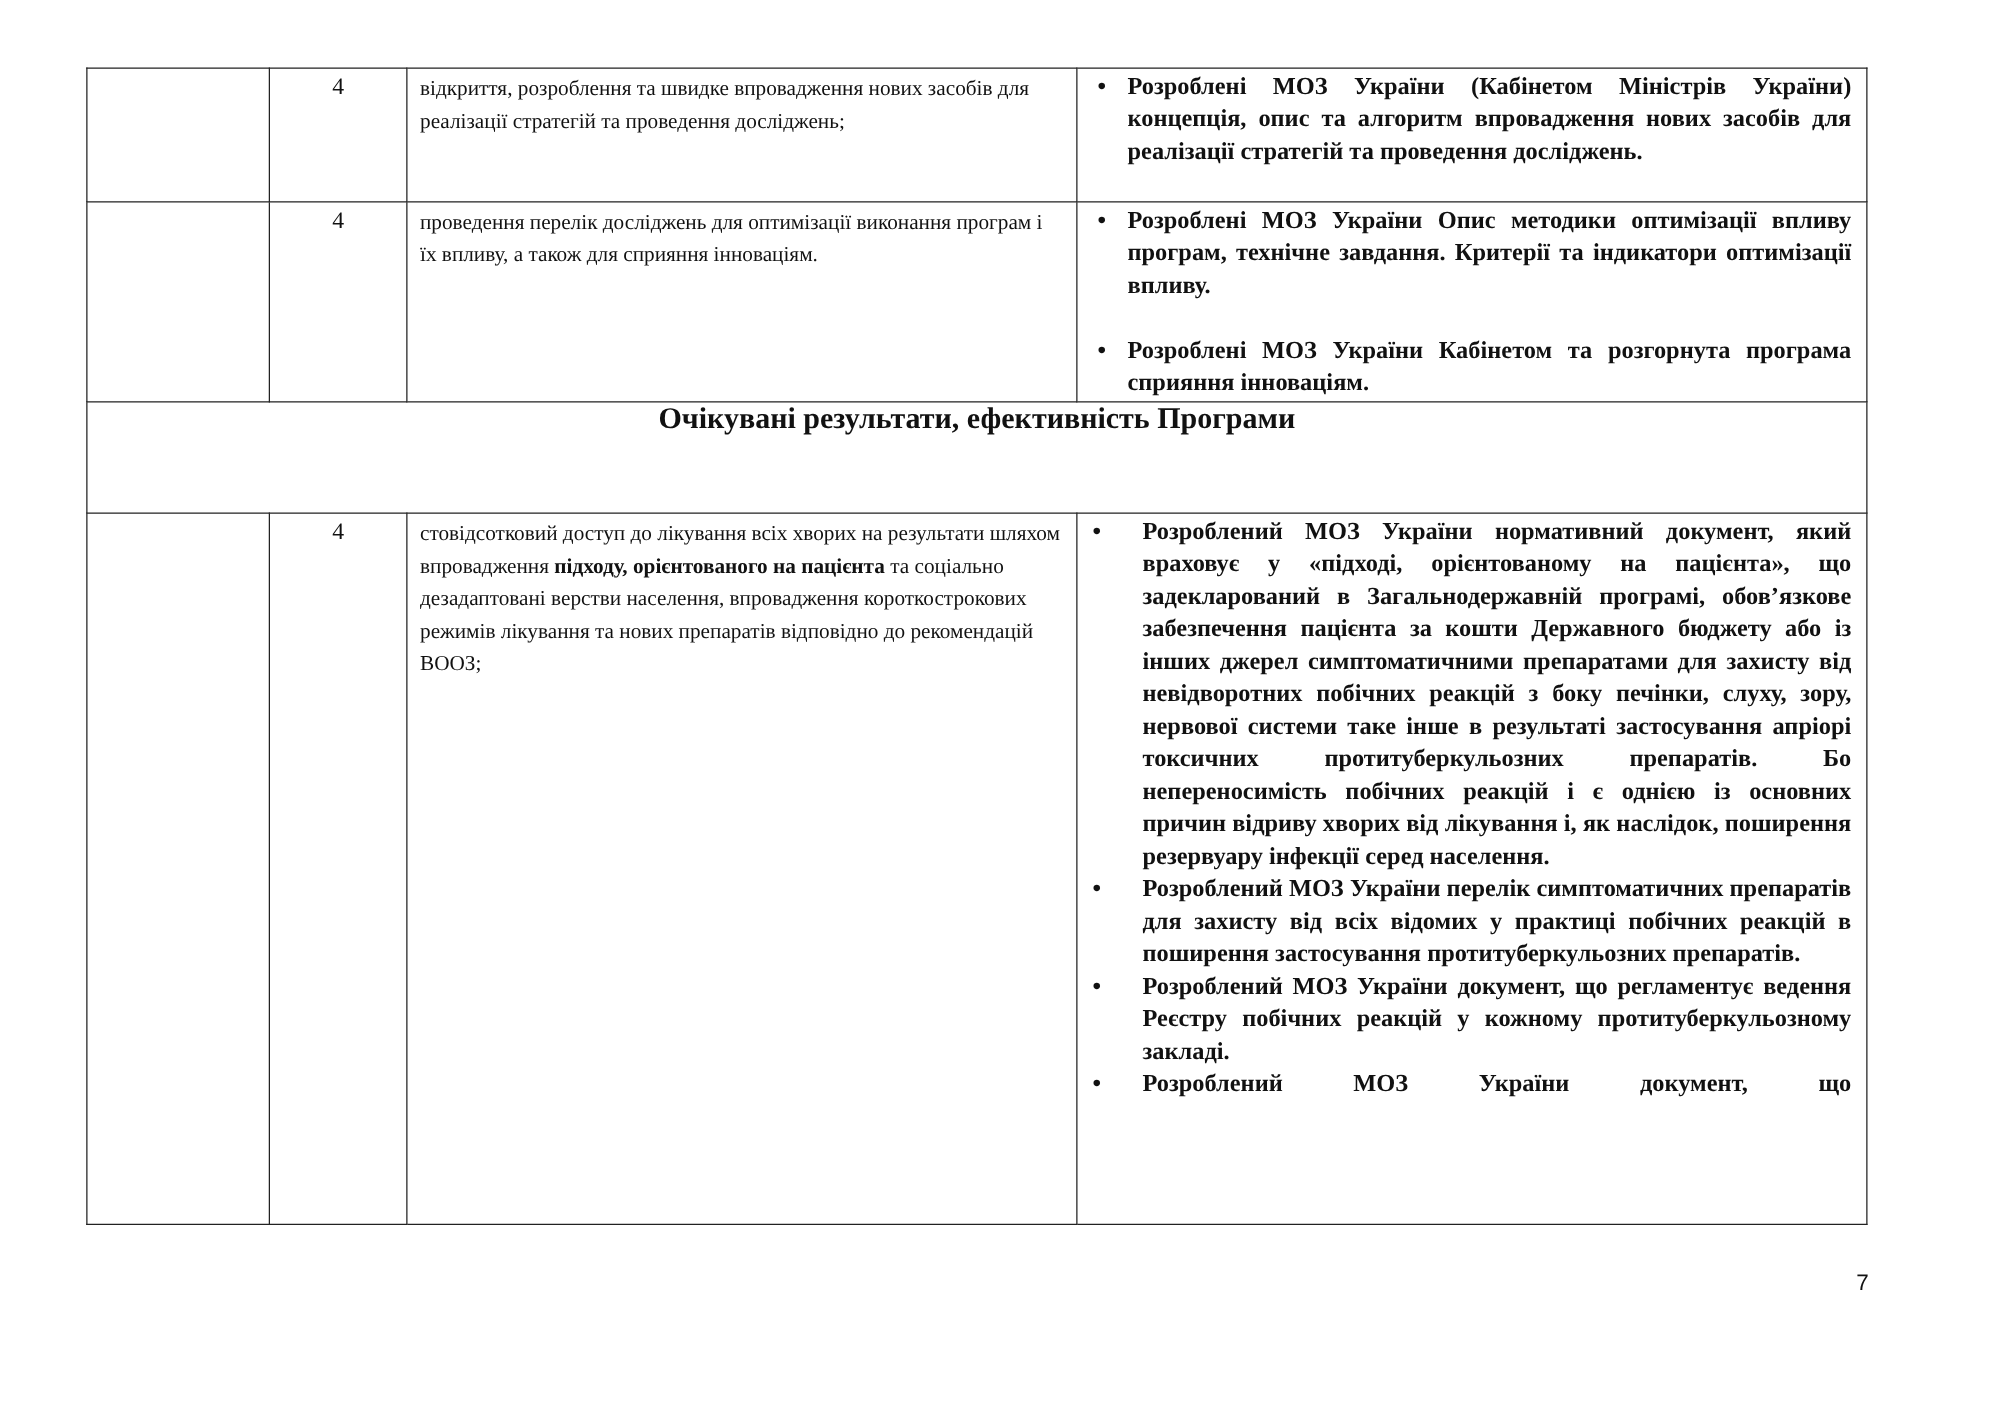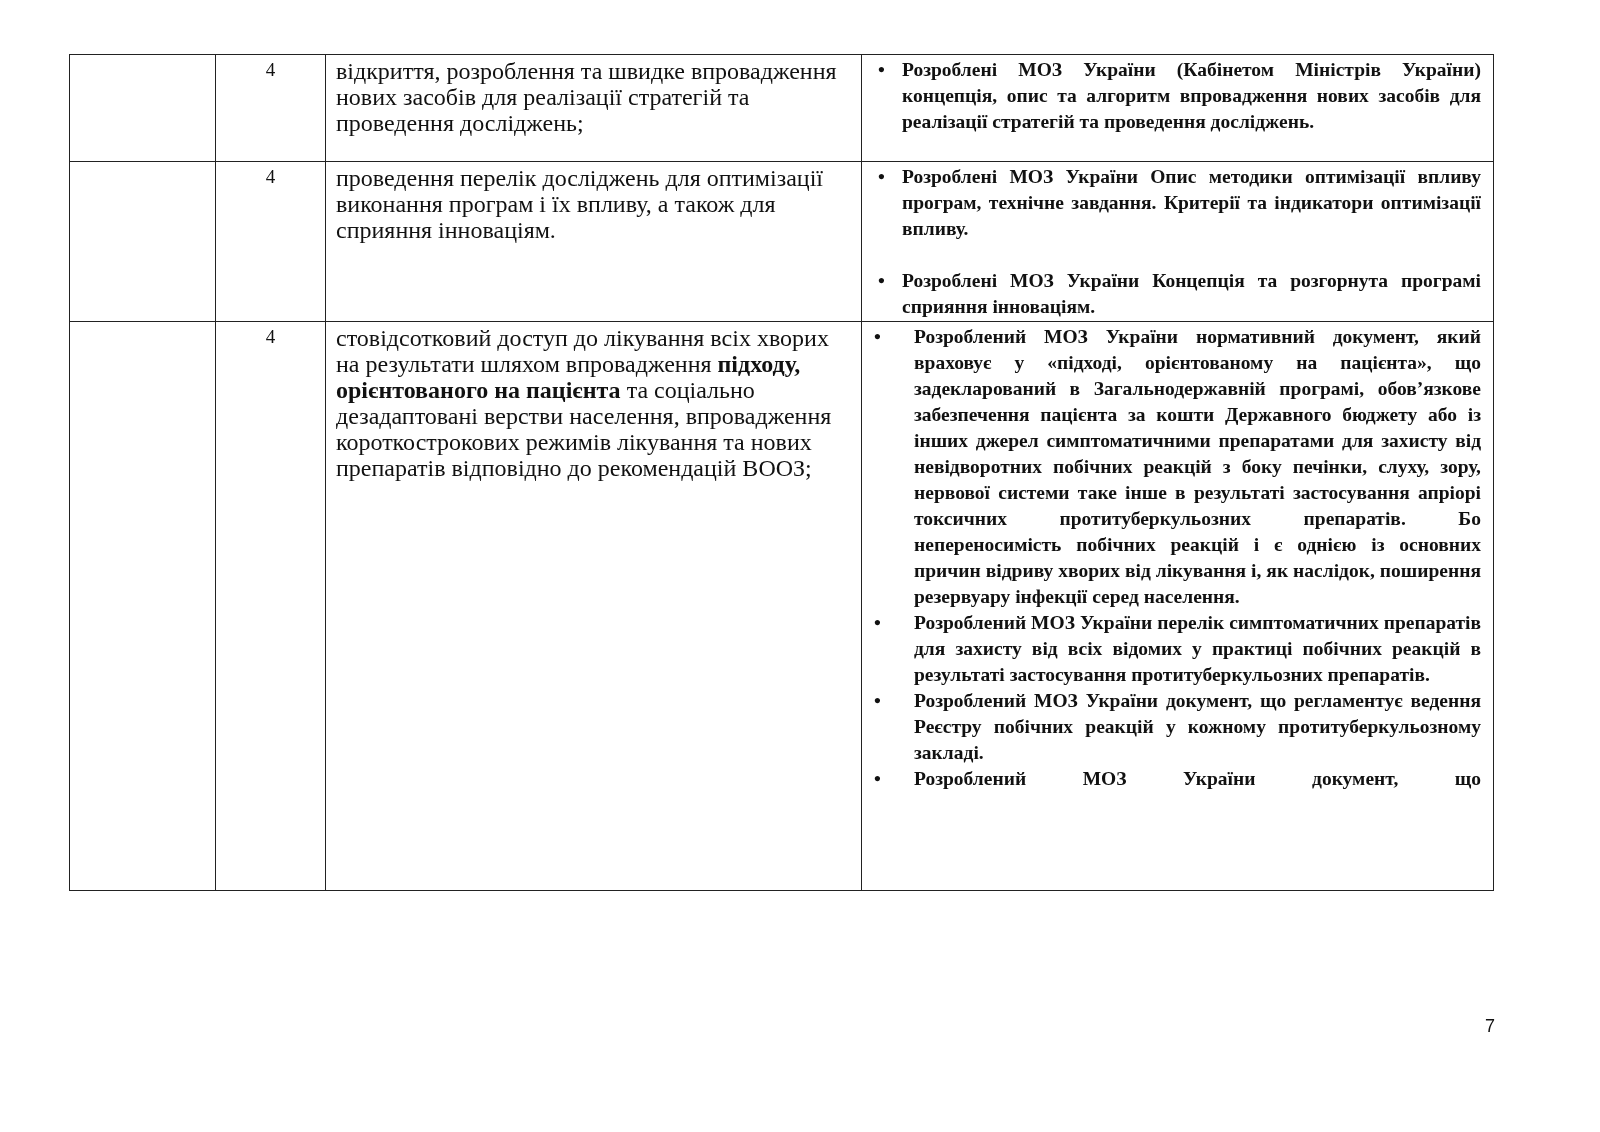--- a/index.html
+++ b/index.html
@@ -7,21 +7,21 @@
            font-family: "Liberation Serif", serif; color: #111; }
     .page { position: absolute; left: 0; top: 0; width: 1600px; height: 1132px; }
     table.doc { position: absolute; left: 69px; top: 54px; width: 1424px;
                 border-collapse: collapse; table-layout: fixed; }
     table.doc td { border: 1.5px solid #222; vertical-align: top; padding: 0; }
     col.c1 { width: 146px; }
     col.c2 { width: 110px; }
     col.c3 { width: 536px; }
     col.c4 { width: 632px; }
     .num { text-align: center; font-size: 19px; padding-top: 4px !important; }
-    .task { font-size: 24px; line-height: 26px; padding: 3px 10px 0 10px !important; }
+    .task { font-size: 17px; line-height: 26px; padding: 3px 10px 0 10px !important; }
     .task b { font-weight: bold; }
     .res { font-size: 19.5px; line-height: 26px; font-weight: bold;
            padding: 2px 12px 0 12px !important; text-align: justify; }
     .res ul { margin: 0; padding: 0; list-style: none; }
     .res li { position: relative; padding-left: 28px; text-align: justify; }
     .res li .bullet { position: absolute; left: 4px; top: 0; font-weight: bold; }
     .res ul.wide li { padding-left: 40px; }
     .res ul.wide li .bullet { left: 0; }
     .gap { height: 26px; }
     .section td { text-align: center; font-weight: bold; font-size: 24px;
@@ -65,40 +65,43 @@
       <td class="task">проведення перелік досліджень для оптимізації виконання програм і їх впливу, а також для сприяння інноваціям.</td>
       <td class="res">
         <ul>
           <li>
             <span class="bullet">•</span>
             <span>Розроблені МОЗ України Опис  методики оптимізації впливу програм,  технічне завдання.  Критерії та індикатори оптимізації впливу.</span>
           </li>
           <li class="gap"></li>
           <li>
             <span class="bullet">•</span>
-            <span>Розроблені МОЗ України Концепція та розгорнута програмі сприяння інноваціям.</span>
+            <span>Розроблені МОЗ України Кабінетом та розгорнута програма сприяння інноваціям.</span>
           </li>
         </ul>
       </td>
     </tr>
 
+    <tr class="section">
+      <td colspan="4">Очікувані результати, ефективність Програми</td>
+    </tr>
 
     <tr class="row3">
       <td></td>
       <td class="num">4</td>
       <td class="task"><span>стовідсотковий доступ до лікування всіх хворих на результати шляхом впровадження </span><b>підходу, орієнтованого на пацієнта</b><span> та соціально дезадаптовані верстви населення, впровадження короткострокових режимів лікування та нових препаратів відповідно до рекомендацій ВООЗ;</span></td>
       <td class="res">
         <ul class="wide">
           <li>
             <span class="bullet">•</span>
             <span>Розроблений МОЗ України нормативний  документ, який враховує  у «підході, орієнтованому на пацієнта», що задекларований в Загальнодержавній програмі,  обов’язкове забезпечення пацієнта  за кошти Державного бюджету або із інших джерел симптоматичними препаратами для захисту від невідворотних побічних реакцій з боку печінки, слуху, зору, нервової системи таке інше в результаті застосування апріорі токсичних протитуберкульозних препаратів. Бо непереносимість побічних реакцій і є однією із основних причин відриву  хворих від лікування і, як наслідок,  поширення резервуару інфекції серед населення.</span>
           </li>
           <li>
             <span class="bullet">•</span>
-            <span>Розроблений МОЗ України перелік симптоматичних препаратів для захисту від всіх відомих у практиці побічних реакцій в результаті застосування протитуберкульозних препаратів.</span>
+            <span>Розроблений МОЗ України перелік симптоматичних препаратів для захисту від всіх відомих у практиці побічних реакцій в поширення застосування протитуберкульозних препаратів.</span>
           </li>
           <li>
             <span class="bullet">•</span>
             <span>Розроблений МОЗ України документ, що регламентує ведення Реєстру побічних реакцій у кожному протитуберкульозному закладі.</span>
           </li>
           <li style="text-align-last: justify;">
             <span class="bullet">•</span>
             <span>Розроблений МОЗ України документ, що</span>
           </li>
         </ul>

